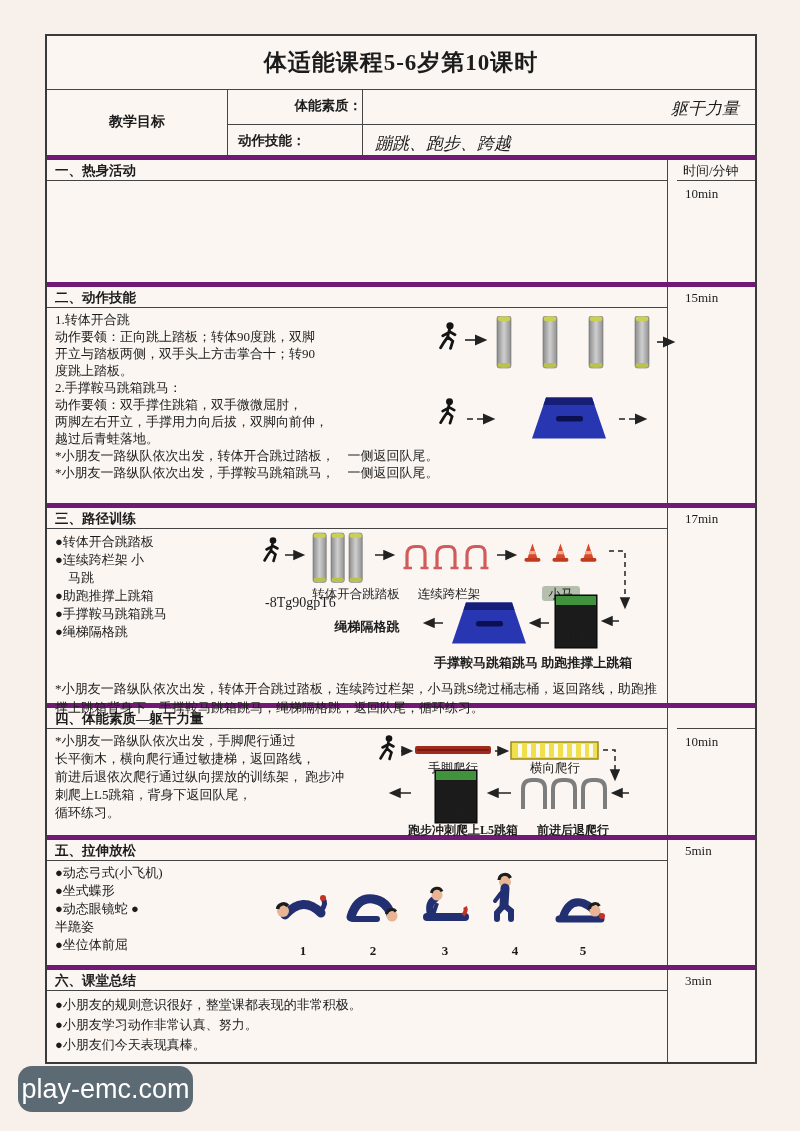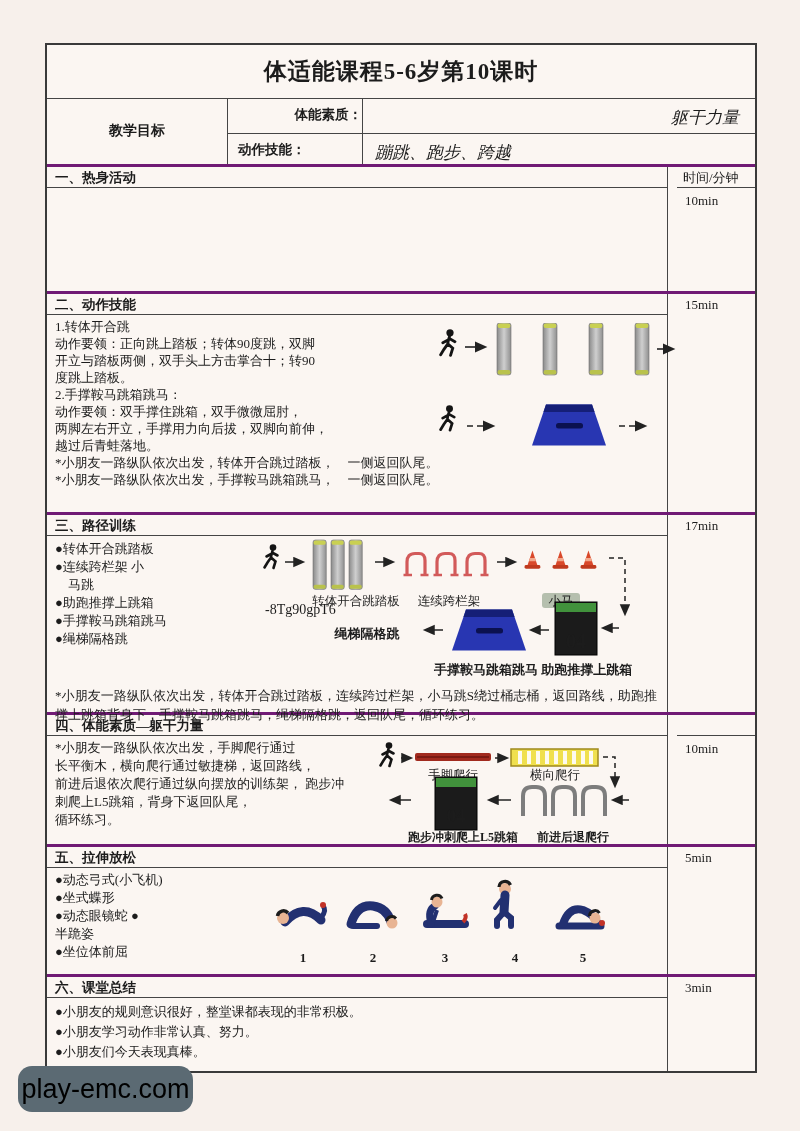--- a/index.html
+++ b/index.html
@@ -1,53 +1,53 @@
 <!DOCTYPE html>
 <html><head>
 <meta charset="utf-8">
 <style>
   html,body{margin:0;padding:0;}
   .page{position:relative;width:800px;height:1131px;background:#f7f0eb;overflow:hidden;
         font-family:"Liberation Serif", serif;color:#1c1c1c;}
-  .doc{position:absolute;left:45px;top:43px;width:712px;height:1030px;box-sizing:border-box;
+  .doc{position:absolute;left:45px;top:34px;width:712px;height:1030px;box-sizing:border-box;
        border:2px solid #3a3a3a;background:#fbf6f2;display:flex;flex-direction:column;}
   .row-title{height:53px;display:flex;align-items:center;justify-content:center;
              font-size:23px;font-weight:bold;letter-spacing:1px;}
   .row-obj{height:66px;box-sizing:border-box;border-top:1px solid #454545;display:flex;}
   .obj-left{width:180px;border-right:1px solid #454545;display:flex;align-items:center;
             justify-content:center;font-weight:bold;font-size:14px;}
   .obj-right{flex:1;display:flex;flex-direction:column;}
   .obj-row{display:flex;box-sizing:border-box;}
   .obj-row1{height:36px;border-bottom:1px solid #454545;text-align:right;}
   .obj-row2{flex:1;}
   .obj-label{width:135px;border-right:1px solid #454545;box-sizing:border-box;
              font-weight:bold;font-size:13.5px;padding:7px 0 0 10px;}
   .obj-value{flex:1;font-size:17px;padding:7px 16px 0 12px;font-style:italic;}
-  .sec{display:flex;box-sizing:border-box;border-top:3px solid #701a75;}
+  .sec{display:flex;box-sizing:border-box;border-top:5px solid #701a75;}
   .sec-left{flex:1;min-width:0;border-right:1px solid #454545;display:flex;flex-direction:column;}
   .sec-hdr{height:21px;box-sizing:border-box;border-bottom:1px solid #454545;
            font-weight:bold;font-size:13.5px;padding:2px 0 0 8px;line-height:17px;}
   .sec-body{flex:1;position:relative;font-size:13px;}
   .sec-time{width:78px;box-sizing:border-box;font-size:13px;margin-left:9px;}
   .tcell1{height:21px;box-sizing:border-box;border-bottom:1px solid #454545;padding:3px 0 0 6px;line-height:16px;}
   .tcell2{padding:5px 0 0 8px;}
   .time-single{padding:3px 0 0 8px;}
   .txt{position:absolute;left:8px;top:4px;}
   .line{white-space:nowrap;}
   .lh17 .line{line-height:17px;}
   .lh18 .line{line-height:18px;}
   .lh19 .line{line-height:19px;}
   .lh20 .line{line-height:20px;}
   .footnote{position:absolute;left:8px;right:10px;top:150px;font-size:13px;line-height:19px;
             text-align:justify;}
   .dg{position:absolute;}
   .dg text{font-family:"Liberation Serif", serif;fill:#1c1c1c;}
   .wm-badge{position:absolute;left:18px;top:1066px;width:175px;height:46px;background:#5b6a73;
             border-radius:14px;display:flex;align-items:center;justify-content:center;
-            font-family:"Liberation Sans", sans-serif;font-size:27px;color:#000000;}
+            font-family:"Liberation Sans", sans-serif;font-size:27px;color:#ffffff;}
 </style>
 </head>
 <body>
 
 <svg width="0" height="0" style="position:absolute" aria-hidden="true">
   <defs>
     <linearGradient id="gboard" x1="0" y1="0" x2="1" y2="0">
       <stop offset="0" stop-color="#8a8a8a"></stop>
         <stop offset="0.5" stop-color="#cfcfcf"></stop>
         <stop offset="1" stop-color="#8f8f8f"></stop>

